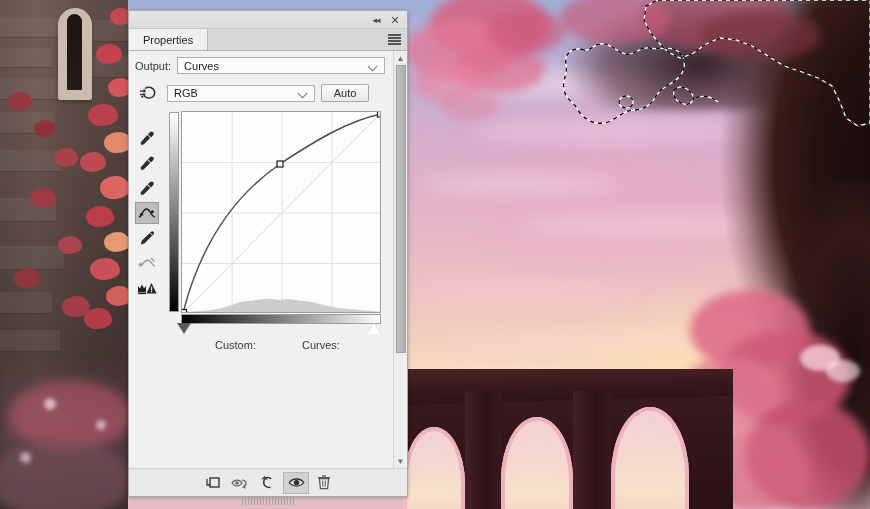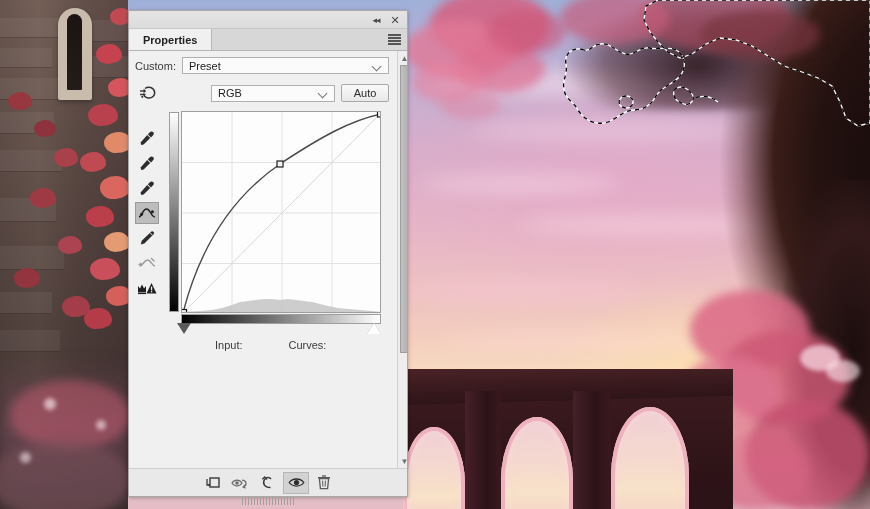--- a/index.html
+++ b/index.html
@@ -170,21 +170,21 @@
   .panel-tabs {
     height: 22px; display: flex; align-items: stretch;
     background: #d7d7d7;
     border-bottom: 1px solid #b5b5b5;
     position: relative;
     flex: 0 0 auto;
   }
   .tab-active {
     padding: 0 14px; display: flex; align-items: center;
     background: #f0f0f0;
-    font-weight: bold; font-size: 11px; color: #222;
+    font-weight: normal; font-size: 11px; color: #222;
     border-right: 1px solid #b8b8b8;
   }
   .panel-menu {
     position: absolute; right: 6px; top: 5px;
     width: 13px; height: 11px;
     display: flex; flex-direction: column; justify-content: space-between;
     cursor: pointer;
   }
   .panel-menu i { display: block; height: 1.5px; background: #555; }
 
@@ -239,21 +239,21 @@
     rotate: -45deg;
   }
   .preset-select { flex: 1 1 auto; }
 
   
   .row-channel { display: flex; align-items: center; gap: 6px; margin-bottom: 7px; }
   .onimg-btn {
     width: 26px; height: 22px; display: flex; align-items: center; justify-content: center;
     cursor: pointer;
   }
-  .channel-select { width: 124px; margin-left: 44px; }
+  .channel-select { width: 148px; }
   .auto-btn {
     height: 18px; min-width: 48px;
     background: linear-gradient(180deg, #fafafa, #e8e8e8);
     border: 1px solid #a8a8a8;
     border-radius: 2px;
     display: flex; align-items: center; justify-content: center;
     font-size: 11px; color: #2b2b2b;
     cursor: pointer;
   }
 
@@ -505,23 +505,23 @@
           <i></i>
           <i></i>
       </div>
     </div>
 
 
     <div class="panel-body">
       <div class="body-main">
 
         <div class="row-preset">
-          <span class="lbl">Custom:</span>
+          <span class="lbl">Output:</span>
           <div class="select preset-select">
-            <span>Preset</span>
+            <span>Curves</span>
             <span class="chev"></span>
           </div>
         </div>
 
         <div class="row-channel">
           <div class="onimg-btn">
             <svg class="ic" width="19" height="17" viewBox="0 0 19 17">
               <path d="M6 3.5 C9.5 1 14.5 2.5 15.5 6.5 C16.5 10.5 13 13.5 9 13 C6 12.6 4.5 10.5 5 8.5" fill="none" stroke="#333" stroke-width="1.5"></path>
               <path d="M1 6 L6.5 6" stroke="#333" stroke-width="1.4"></path>
               <path d="M1 9.5 L6.5 9.5" stroke="#333" stroke-width="1.4"></path>
@@ -564,21 +564,21 @@
               <rect x="95" y="49" width="6" height="6" fill="#f2f2f2" stroke="#1e1e1e" stroke-width="1.2"></rect>
               <rect x="195.5" y="-1" width="6" height="6" fill="#f2f2f2" stroke="#1e1e1e" stroke-width="1.2"></rect>
             </svg>
           </div>
 
           <div class="ramp-h"></div>
           <div class="slider-black"></div>
           <div class="slider-white"></div>
 
           <div class="io-row">
-            <span>Input:</span>
+            <span>Custom:</span>
             <span>Curves:</span>
           </div>
         </div>
 
         <div class="toolstrip">
           <div class="tool" style="margin-top:24px">
             <svg class="ic" width="16" height="16" viewBox="0 0 16 16">
               <path d="M11.5 1.8 a2.2 2.2 0 0 1 3 3 L12 7.4 L8.8 4.3 Z" fill="#2d2d2d"></path>
               <path d="M8.2 5 L11.2 8 L4.6 14.6 L2.2 14.9 L1.6 12.4 Z" fill="#2d2d2d"></path>
             </svg>

